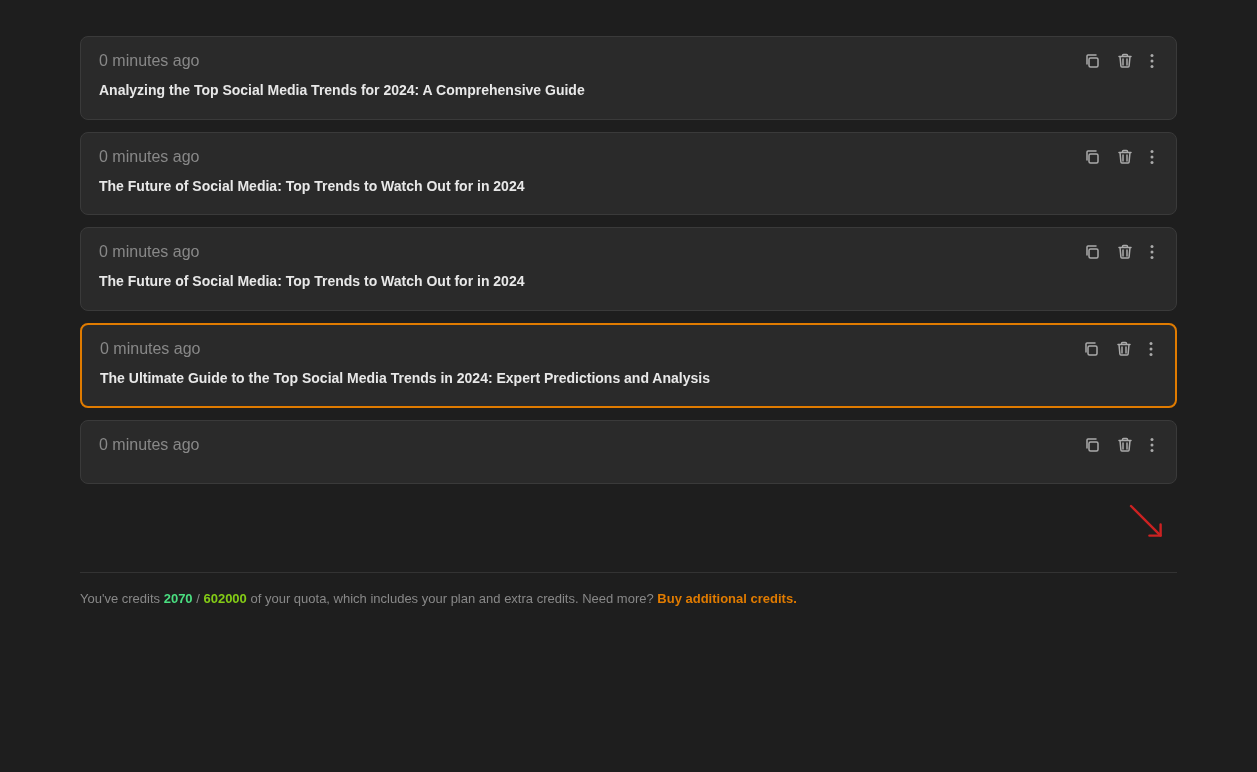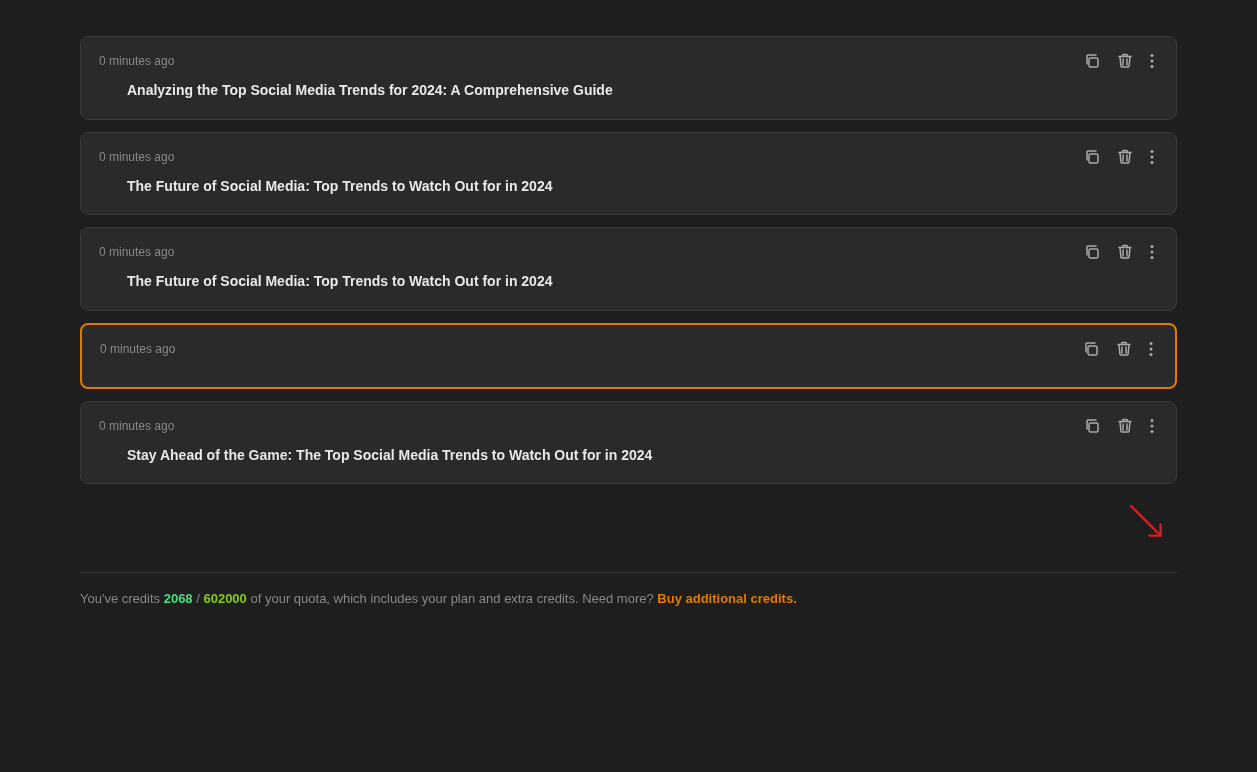--- a/index.html
+++ b/index.html
@@ -36,21 +36,21 @@
     }
 
     .card-header {
       display: flex;
       justify-content: space-between;
       align-items: center;
       margin-bottom: 10px;
     }
 
     .card-timestamp {
-      font-size: 12px;
+      font-size: 16px;
       color: #888;
     }
 
     .card-actions {
       display: flex;
       gap: 10px;
       align-items: center;
     }
 
     .card-action-btn {
@@ -63,21 +63,20 @@
       display: flex;
       align-items: center;
       justify-content: center;
     }
 
     .card-title {
       font-size: 14px;
       font-weight: 600;
       color: #e8e8e8;
       line-height: 1.4;
-      margin-left: 28px;
     }
 
     .bottom-area {
       display: flex;
       justify-content: flex-end;
       margin-top: 28px;
       margin-bottom: 0;
       padding-right: 4px;
       position: relative;
     }
@@ -225,20 +224,21 @@
           </button>
           <button class="card-action-btn" title="More">
             <svg width="4" height="16" viewBox="0 0 4 16" fill="none">
               <circle cx="2" cy="2.5" r="1.5" fill="#aaa"></circle>
               <circle cx="2" cy="8" r="1.5" fill="#aaa"></circle>
               <circle cx="2" cy="13.5" r="1.5" fill="#aaa"></circle>
             </svg>
           </button>
         </div>
       </div>
+      <div class="card-title">The Ultimate Guide to the Top Social Media Trends in 2024: Expert Predictions and Analysis</div>
     </div>
     <div class="card">
       <div class="card-header">
         <span class="card-timestamp">0 minutes ago</span>
         <div class="card-actions">
           <button class="card-action-btn" title="Copy">
             <svg width="16" height="16" viewBox="0 0 16 16" fill="none">
               <rect x="5" y="5" width="9" height="9" rx="1.5" stroke="#aaa" stroke-width="1.5" fill="none"></rect>
               <path d="M3 11V3a1 1 0 011-1h8" stroke="#aaa" stroke-width="1.5" stroke-linecap="round" fill="none"></path>
             </svg>
@@ -250,32 +250,31 @@
           </button>
           <button class="card-action-btn" title="More">
             <svg width="4" height="16" viewBox="0 0 4 16" fill="none">
               <circle cx="2" cy="2.5" r="1.5" fill="#aaa"></circle>
               <circle cx="2" cy="8" r="1.5" fill="#aaa"></circle>
               <circle cx="2" cy="13.5" r="1.5" fill="#aaa"></circle>
             </svg>
           </button>
         </div>
       </div>
-      <div class="card-title">Stay Ahead of the Game: The Top Social Media Trends to Watch Out for in 2024</div>
     </div>
   </div>
 
 <div class="bottom-area">
   <svg class="arrow-indicator" viewBox="0 0 50 50" fill="none" xmlns="http://www.w3.org/2000/svg">
     <line x1="5" y1="5" x2="42" y2="42" stroke="#cc2222" stroke-width="3" stroke-linecap="round"></line>
     <polyline points="28,42 42,42 42,28" stroke="#cc2222" stroke-width="3" stroke-linecap="round" stroke-linejoin="round" fill="none"></polyline>
   </svg>
 </div>
 
 <div class="footer-bar">
   <span>You've credits </span>
-  <span class="quota-used">2068</span>
+  <span class="quota-used">2070</span>
   <span> / </span>
   <span class="quota-total">602000</span>
   <span> of your quota, which includes your plan and extra credits. Need more?</span>
   <span> </span>
   <span class="buy-link">Buy additional credits.</span>
 </div>
 
 </body></html>

